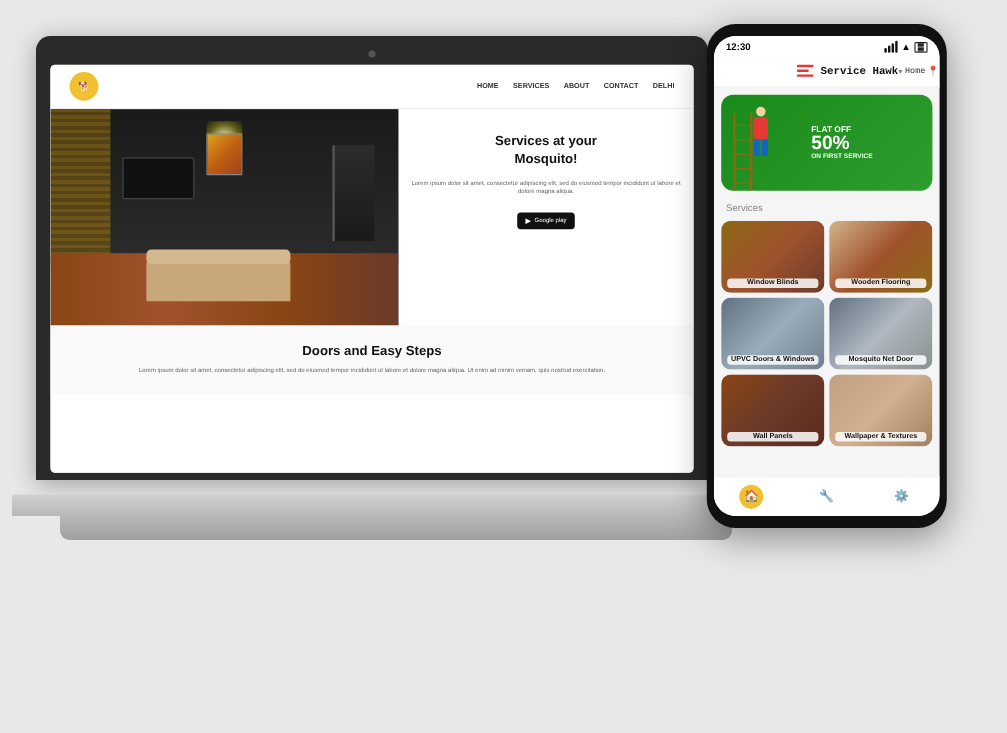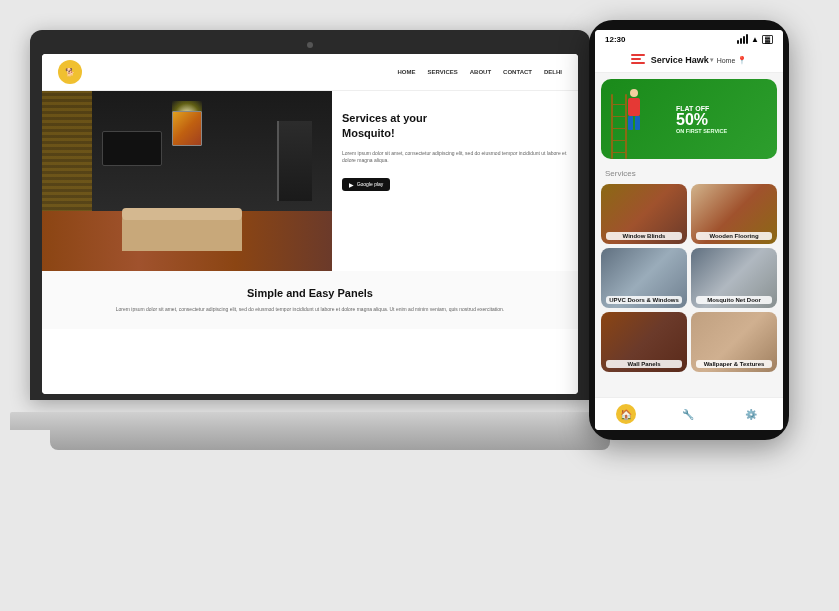--- a/index.html
+++ b/index.html
@@ -114,20 +114,21 @@
       gap: 12px;
       font-size: 6px;
       color: #333;
       font-weight: bold;
     }
 
     .website-hero {
       position: relative;
       height: 180px;
       display: flex;
+      text-align: center;
     }
 
     .website-hero-img {
       width: 290px;
       height: 180px;
       background: linear-gradient(135deg, #8B4513 0%, #6B3A2A 30%, #2c2c2c 60%, #1a1a1a 100%);
       position: relative;
       overflow: hidden;
     }
 
@@ -250,21 +251,21 @@
       background: #111;
       border-radius: 24px;
       padding: 10px 6px;
       box-shadow: 0 8px 30px rgba(0,0,0,0.4);
     }
 
     .phone-screen {
       width: 100%;
       height: 100%;
       background: #f5f5f5;
-      border-radius: 4px;
+      border-radius: 18px;
       overflow: hidden;
       display: flex;
       flex-direction: column;
     }
 
     .phone-status-bar {
       background: #fff;
       display: flex;
       justify-content: space-between;
       align-items: center;
@@ -287,24 +288,25 @@
 
     .signal-bar span {
       background: #111;
       width: 2px;
       border-radius: 1px;
     }
 
     .phone-header {
       background: #fff;
       display: flex;
-      justify-content: center;
-      align-items: center;
-      padding: 6px 10px;
+      justify-content: flex-end;
+      align-items: center;
+      padding: 6px 0;
       border-bottom: 1px solid #eee;
+      font-family: Liberation Mono, monospace;
     }
 
     .phone-logo-area {
       display: flex;
       align-items: center;
       gap: 4px;
     }
 
     .phone-logo-icon {
       width: 16px;
@@ -510,21 +512,21 @@
               </div>
               <div class="hero-para">Lorem ipsum dolor sit amet, consectetur adipiscing elit, sed do eiusmod tempor incididunt ut labore et dolore magna aliqua.</div>
               <div class="google-play-btn">
                 <span style="font-size:6px;">▶</span>
                 <span>Google play</span>
               </div>
             </div>
           </div>
 
           <div class="website-section2">
-            <div class="section2-title">Simple and Easy Panels</div>
+            <div class="section2-title">Doors and Easy Steps</div>
             <div class="section2-para">Lorem ipsum dolor sit amet, consectetur adipiscing elit, sed do eiusmod tempor incididunt ut labore et dolore magna aliqua.
 Ut enim ad minim veniam, quis nostrud exercitation.</div>
           </div>
 
         </div>
       </div>
     </div>
     <div class="laptop-base"></div>
     <div class="laptop-foot"></div>
   </div>

